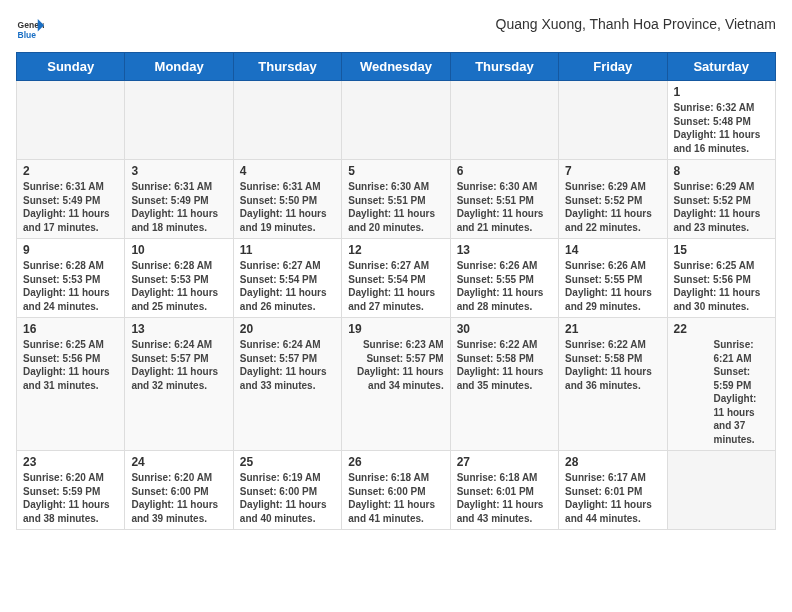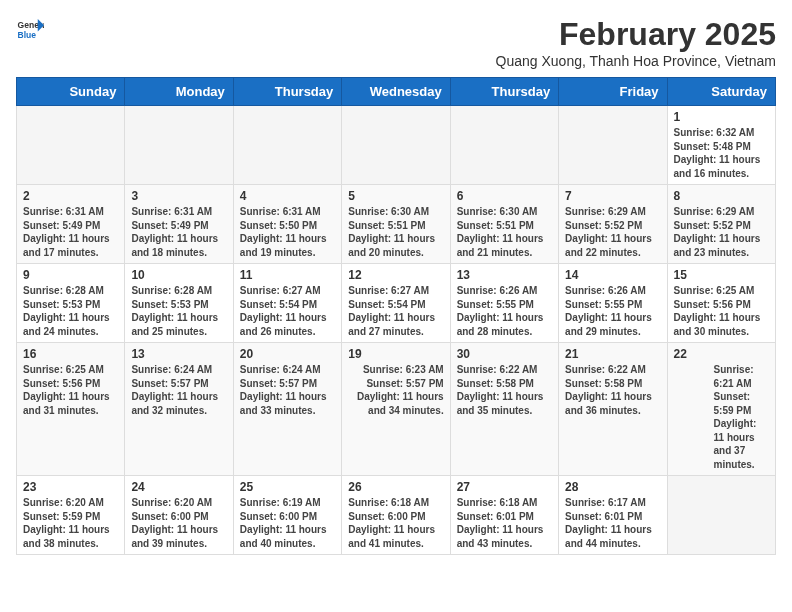--- a/index.html
+++ b/index.html
@@ -38,21 +38,21 @@
       color: #333;
     }
     .calendar {
       width: 100%;
       border-collapse: collapse;
       border: 1px solid #ccc;
     }
     .calendar th {
       background-color: #1a6fc4;
       color: #fff;
-      text-align: right;
+      text-align: center;
       padding: 6px 8px;
       font-size: 13px;
       font-weight: bold;
       border: 1px solid #1558a0;
     }
     .calendar td {
       vertical-align: top;
       padding: 4px 6px;
       border: 1px solid #ddd;
       width: 108px;
@@ -85,21 +85,20 @@
 
 <div class="header-area">
   <div class="logo">
     <svg class="logo-icon" viewBox="0 0 36 36">
       <text x="2" y="16" font-size="11" font-weight="bold" fill="#333" font-family="Arial">General</text>
       <text x="2" y="28" font-size="11" font-weight="bold" fill="#1a6fc4" font-family="Arial">Blue</text>
       <polygon points="28,4 36,12 28,20" fill="#1a6fc4"></polygon>
     </svg>
   </div>
   <div class="title-area">
-    <div class="main-title">February 2025</div>
     <div class="subtitle">Quang Xuong, Thanh Hoa Province, Vietnam</div>
   </div>
 </div>
 
 <table class="calendar">
   <thead>
     <tr>
     <th>Sunday</th>
         <th>Monday</th>
         <th>Thursday</th>

